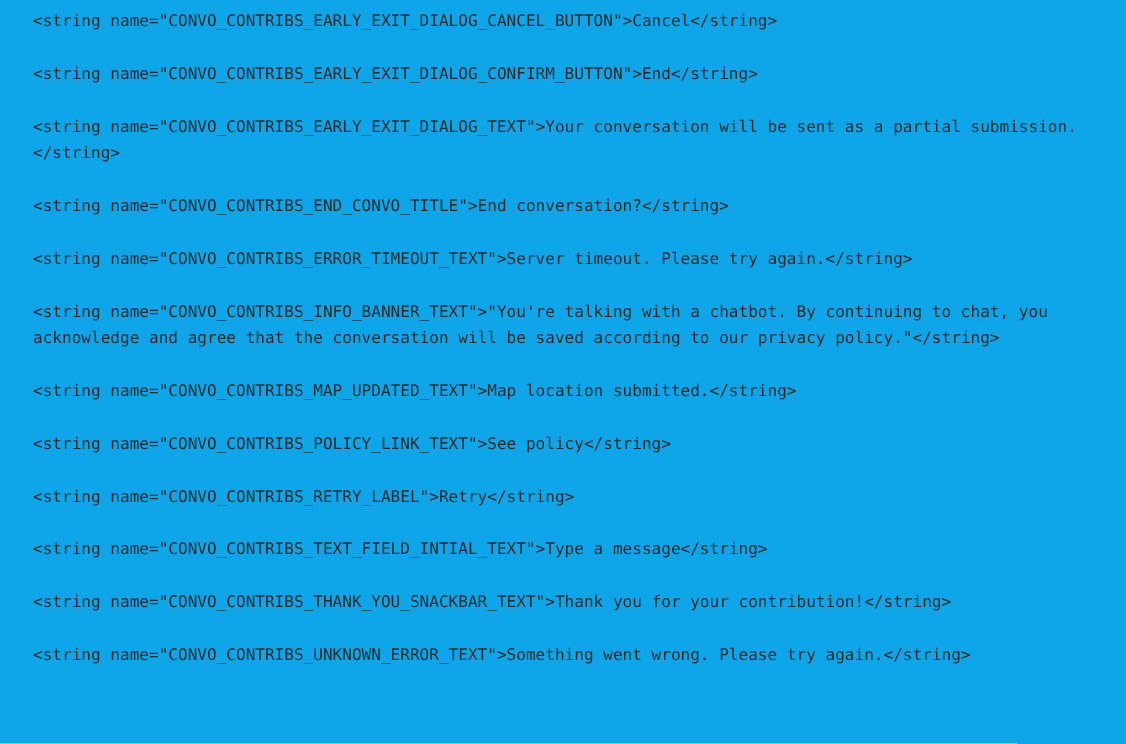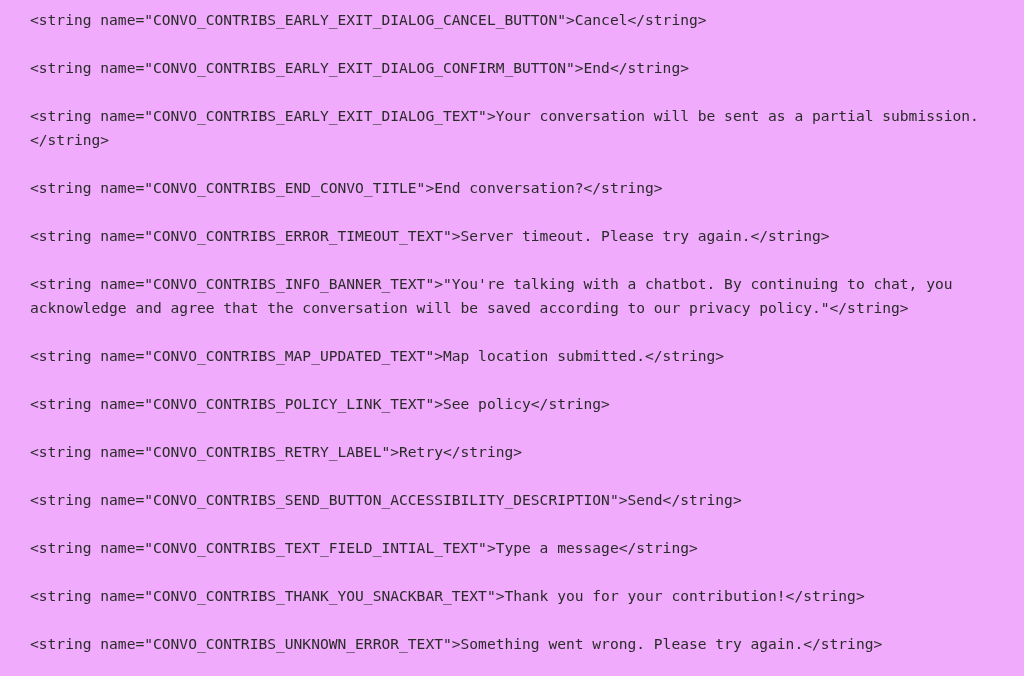--- a/index.html
+++ b/index.html
@@ -12,21 +12,21 @@
     width: 1024px;
     height: 676px;
     overflow: hidden;
     font-family: "DejaVu Sans Mono", "Liberation Mono", monospace;
   }
   .resource-listing {
     box-sizing: border-box;
     width: 1024px;
     height: 676px;
     padding: 8px 24px 0 30px;
-    background: #f0abfc;
+    background: #0ea5e9;
   }
   .string-entry {
     font-family: "DejaVu Sans Mono", "Liberation Mono", monospace;
     font-size: 14.6px;
     line-height: 24px;
     color: #2b2b2b;
     margin: 0 0 24px 0;
     white-space: pre-wrap;
     word-break: break-word;
     letter-spacing: 0px;
@@ -41,17 +41,16 @@
 <div class="resource-listing">
   <div class="string-entry">&lt;string name="CONVO_CONTRIBS_EARLY_EXIT_DIALOG_CANCEL_BUTTON"&gt;Cancel&lt;/string&gt;</div>
   <div class="string-entry">&lt;string name="CONVO_CONTRIBS_EARLY_EXIT_DIALOG_CONFIRM_BUTTON"&gt;End&lt;/string&gt;</div>
   <div class="string-entry">&lt;string name="CONVO_CONTRIBS_EARLY_EXIT_DIALOG_TEXT"&gt;Your conversation will be sent as a partial submission.&lt;/string&gt;</div>
   <div class="string-entry">&lt;string name="CONVO_CONTRIBS_END_CONVO_TITLE"&gt;End conversation?&lt;/string&gt;</div>
   <div class="string-entry">&lt;string name="CONVO_CONTRIBS_ERROR_TIMEOUT_TEXT"&gt;Server timeout. Please try again.&lt;/string&gt;</div>
   <div class="string-entry">&lt;string name="CONVO_CONTRIBS_INFO_BANNER_TEXT"&gt;"You're talking with a chatbot. By continuing to chat, you acknowledge and agree that the conversation will be saved according to our privacy policy."&lt;/string&gt;</div>
   <div class="string-entry">&lt;string name="CONVO_CONTRIBS_MAP_UPDATED_TEXT"&gt;Map location submitted.&lt;/string&gt;</div>
   <div class="string-entry">&lt;string name="CONVO_CONTRIBS_POLICY_LINK_TEXT"&gt;See policy&lt;/string&gt;</div>
   <div class="string-entry">&lt;string name="CONVO_CONTRIBS_RETRY_LABEL"&gt;Retry&lt;/string&gt;</div>
-  <div class="string-entry">&lt;string name="CONVO_CONTRIBS_SEND_BUTTON_ACCESSIBILITY_DESCRIPTION"&gt;Send&lt;/string&gt;</div>
   <div class="string-entry">&lt;string name="CONVO_CONTRIBS_TEXT_FIELD_INTIAL_TEXT"&gt;Type a message&lt;/string&gt;</div>
   <div class="string-entry">&lt;string name="CONVO_CONTRIBS_THANK_YOU_SNACKBAR_TEXT"&gt;Thank you for your contribution!&lt;/string&gt;</div>
   <div class="string-entry">&lt;string name="CONVO_CONTRIBS_UNKNOWN_ERROR_TEXT"&gt;Something went wrong. Please try again.&lt;/string&gt;</div>
 </div>
 
 </body></html>

